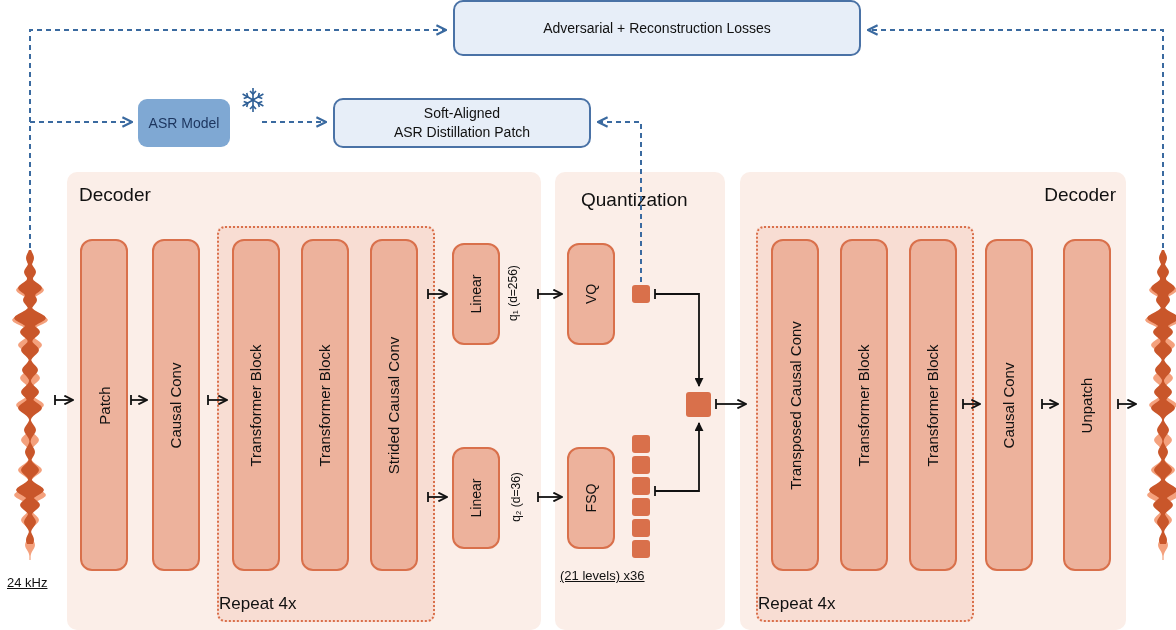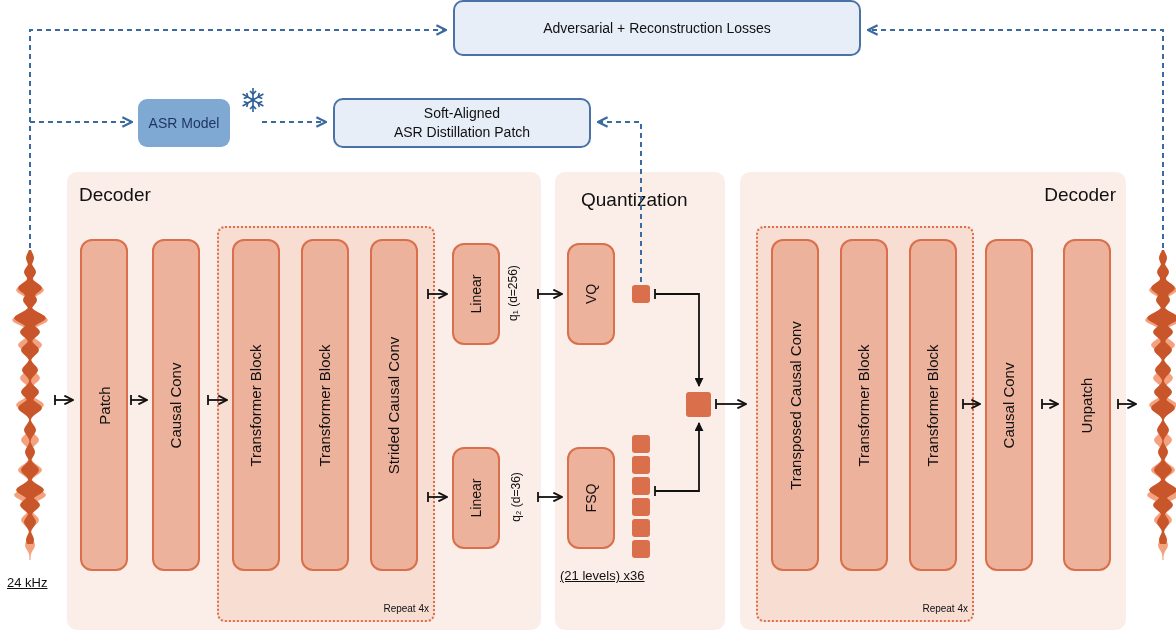--- a/index.html
+++ b/index.html
@@ -1,21 +1,21 @@
 <!DOCTYPE html>
 <html><head>
 <meta charset="utf-8">
 <style>
   html, body { margin: 0; padding: 0; background: #ffffff; }
   body { width: 1176px; height: 630px; position: relative; overflow: hidden;
          font-family: "Liberation Sans", "DejaVu Sans", sans-serif; color: #111; }
   .panel { position: absolute; background: #fbeee8; border-radius: 10px; }
   .panel-title { position: absolute; font-size: 19px; color: #111; }
   .repeat { position: absolute; background: #f8ddd3; border: 2.5px dotted #d9704b; border-radius: 8px; box-sizing: border-box; }
-  .repeat-label { position: absolute; left: 0; right: 4px; bottom: 6px; text-align: right; font-size: 10px; }
+  .repeat-label { position: absolute; left: 0; right: 12px; bottom: 6px; text-align: left; font-size: 17px; }
   .block { position: absolute; background: #edb29c; border: 2.5px solid #d9704b; border-radius: 12px; box-sizing: border-box; display: flex; align-items: center; justify-content: center; }
   .block .vt { transform: rotate(-90deg); white-space: nowrap; font-size: 15px; color: #111; }
   .block .vt-small { transform: rotate(-90deg); white-space: nowrap; font-size: 14px; color: #111; }
   .loss-box { position: absolute; background: #e7eef8; border: 2.5px solid #4a72a6; border-radius: 10px; box-sizing: border-box; display: flex; align-items: center; justify-content: center; text-align: center; font-size: 14px; line-height: 19px; }
   .asr-box { position: absolute; background: #7fa8d3; border-radius: 9px; display: flex; align-items: center; justify-content: center; font-size: 14px; color: #1c355e; }
   .token { position: absolute; background: #d9704b; border-radius: 3px; }
   .qlabel { position: absolute; transform: rotate(-90deg); white-space: nowrap; font-size: 12px; color: #111; }
   .small-label { position: absolute; font-size: 13px; color: #111; white-space: nowrap; text-decoration: underline; }
   svg.overlay { position: absolute; left: 0; top: 0; }
 </style>

